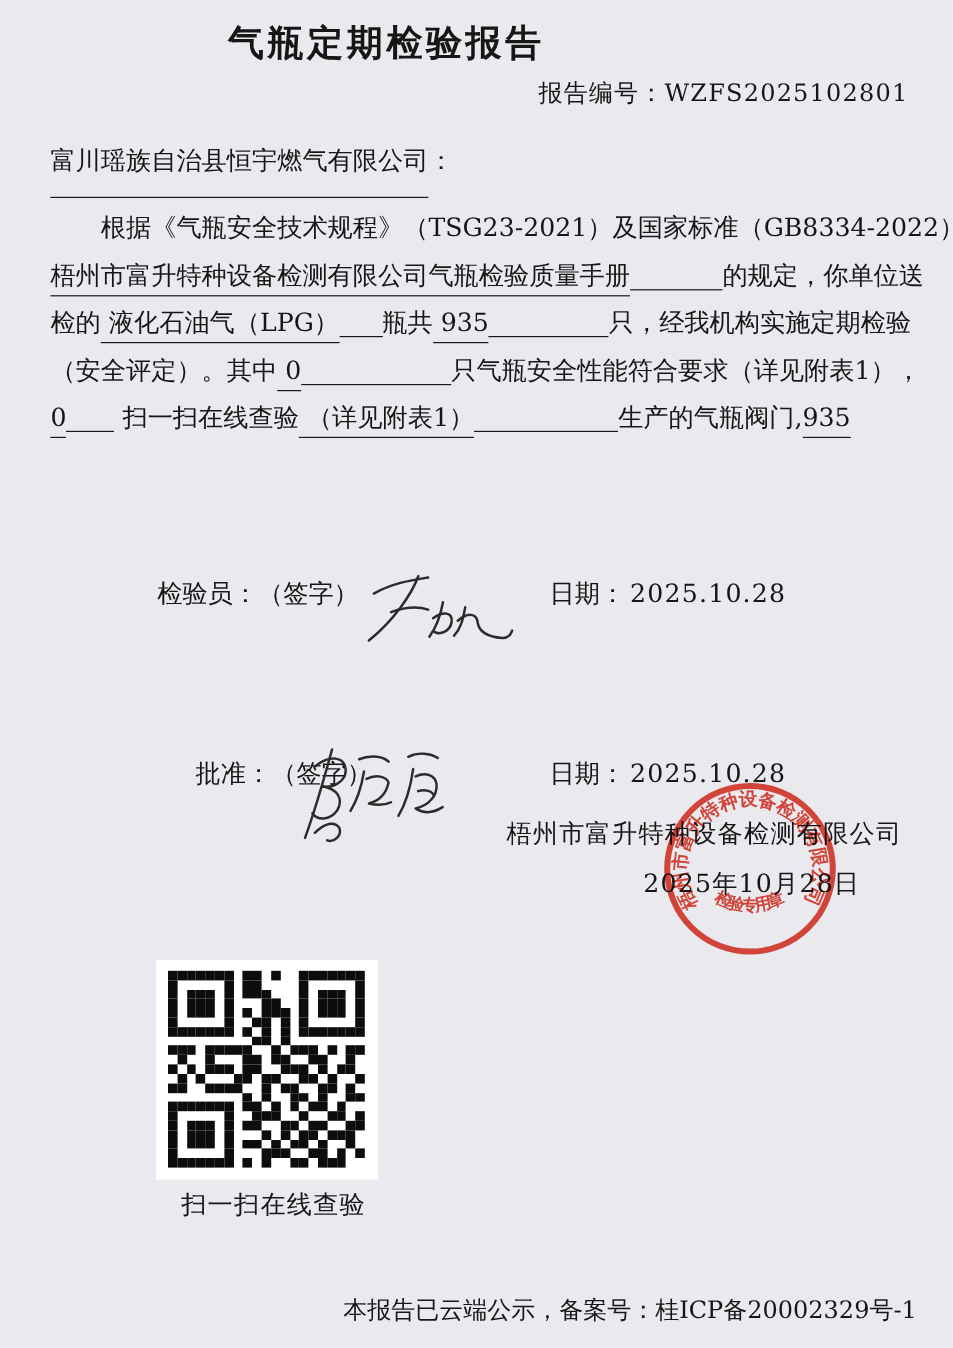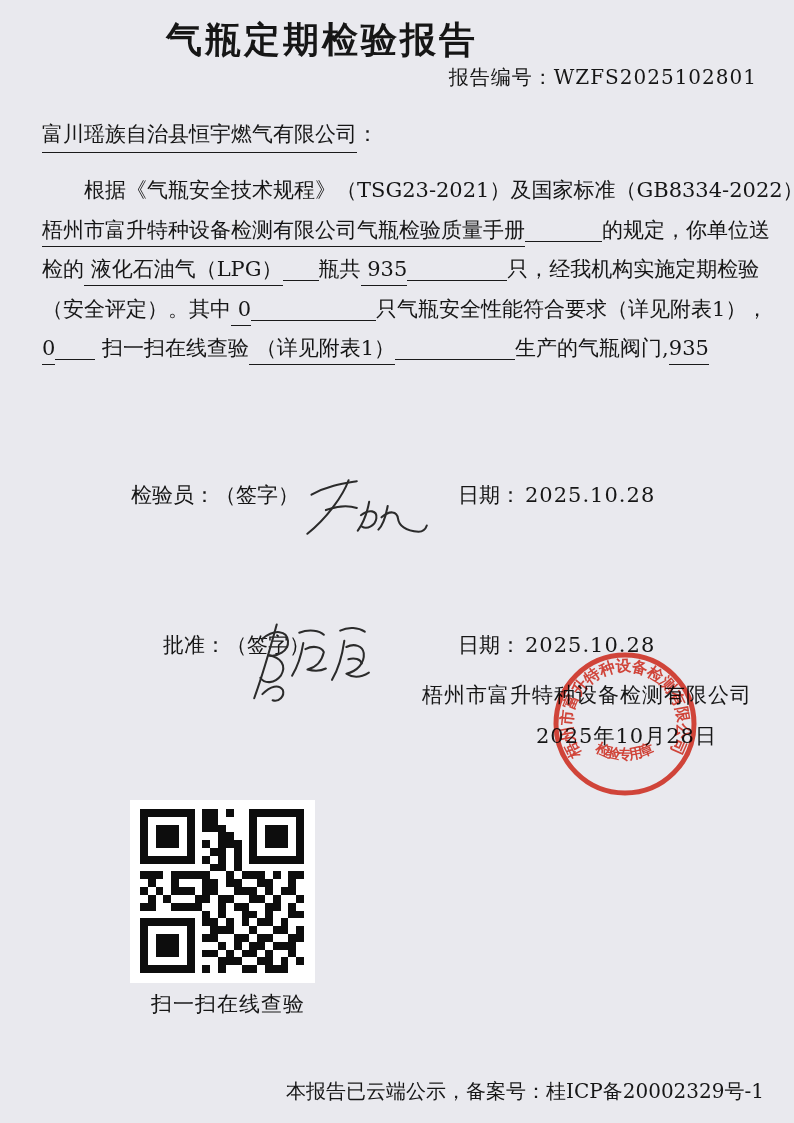--- a/index.html
+++ b/index.html
@@ -9,32 +9,32 @@
     background: #e9e9ee;
     color: #161616;
     position: relative;
     overflow: hidden;
   }
   .abs { position: absolute; }
 
   #doc-title {
     top: 16px; left: 0; width: 644px;
     text-align: center;
-    font-size: 36px; font-weight: bold;
+    font-size: 30px; font-weight: bold;
     letter-spacing: 3px;
   }
   #report-no-line {
     top: 64px; right: 37px;
     font-size: 20px; letter-spacing: 1px;
   }
   #addressee {
     top: 120px; left: 42px;
     font-size: 21px;
   }
-  #addressee .uline { border-bottom: 1.6px solid #1a1a1a; padding-bottom: 6px; }
+  #addressee .uline { border-bottom: 1.6px solid #1a1a1a; padding-bottom: 18px; }
 
   #body-paragraph {
     top: 176px; left: 42px; width: 726px;
     font-size: 21px;
   }
   .body-line {
     height: 39.6px;
     white-space: nowrap;
   }
   .body-line.indent { text-indent: 42px; }

